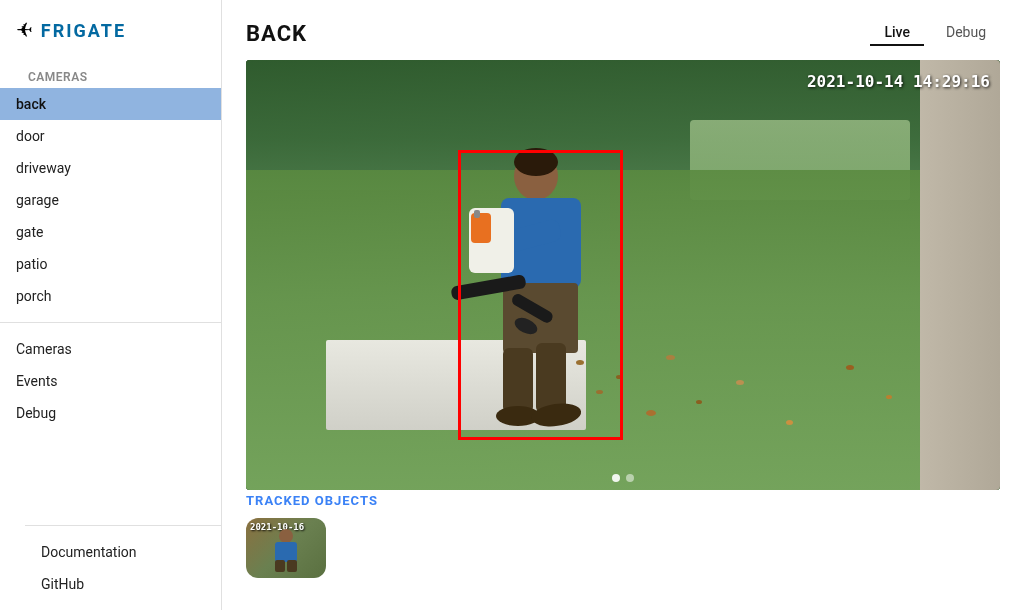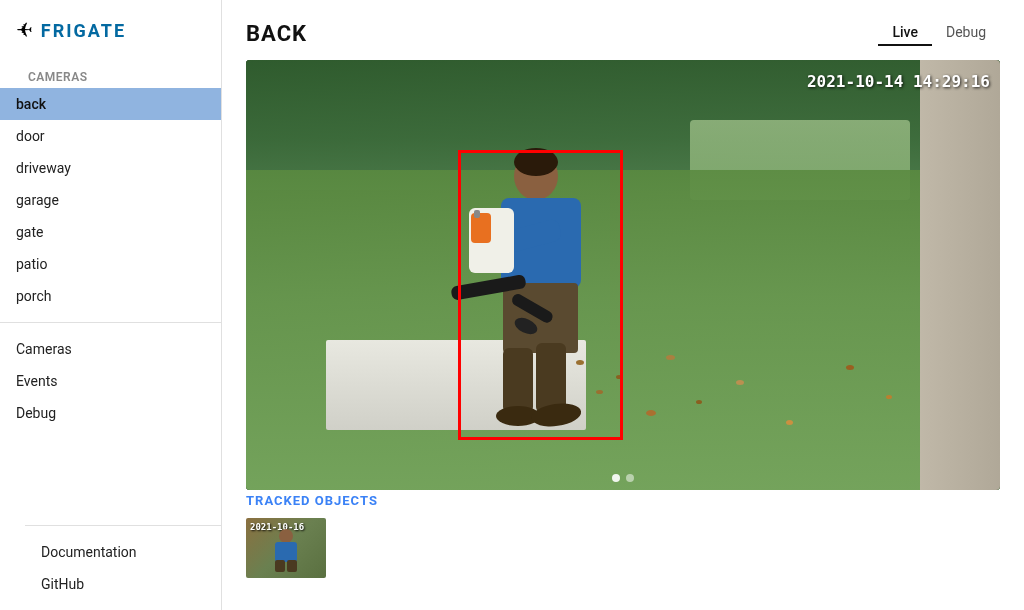--- a/index.html
+++ b/index.html
@@ -85,21 +85,21 @@
 
     .page-title {
       font-size: 22px;
       font-weight: 700;
       letter-spacing: 1px;
       color: #111;
     }
 
     .tab-bar {
       display: flex;
-      gap: 0;
+      gap: 8px;
       align-items: center;
     }
 
     .tab {
       padding: 4px 14px;
       font-size: 14px;
       cursor: pointer;
       color: #555;
       border-bottom: 2px solid transparent;
     }
@@ -229,21 +229,21 @@
 
     .tracked-objects-row {
       display: flex;
       gap: 10px;
     }
 
     .tracked-thumb {
       width: 80px;
       height: 60px;
       background: linear-gradient(135deg, #8b7040 0%, #6a8050 50%, #5a7040 100%);
-      border-radius: 2px;
+      border-radius: 12px;
       overflow: hidden;
       display: flex;
       align-items: flex-end;
       justify-content: flex-start;
       padding: 2px 4px;
       position: relative;
     }
 
     .tracked-thumb-date {
       font-size: 9px;

